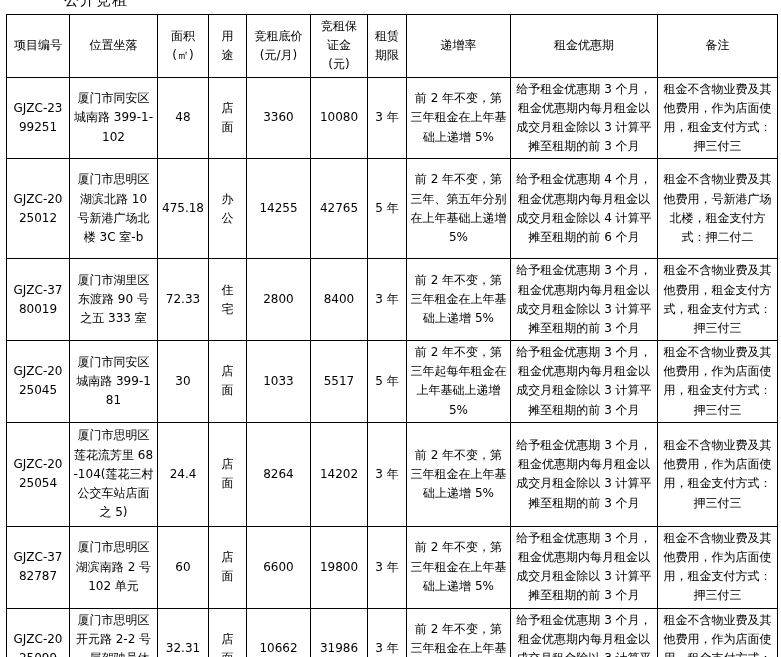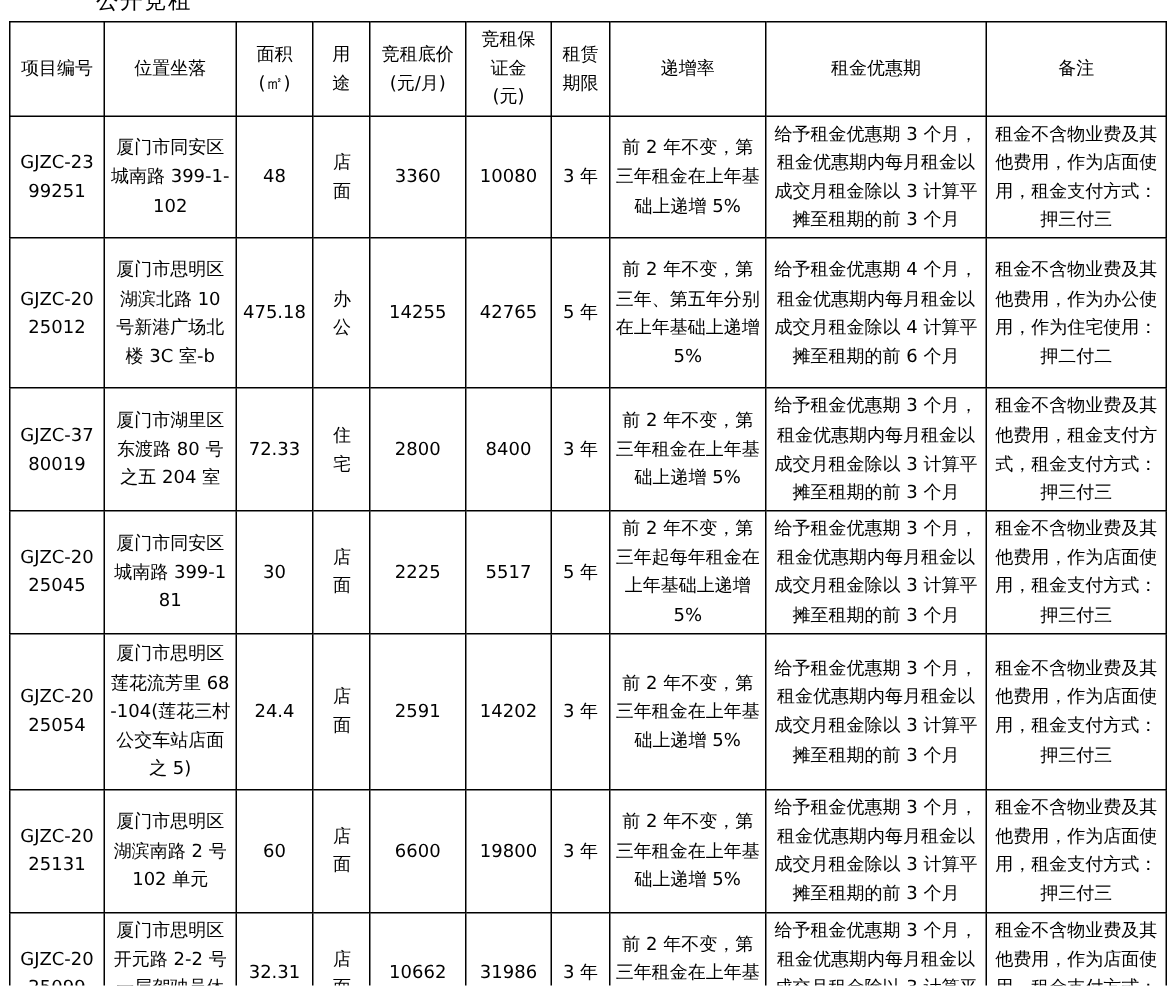--- a/index.html
+++ b/index.html
@@ -47,21 +47,21 @@
   col.c2 { width: 88px; }
   col.c3 { width: 51px; }
   col.c4 { width: 38px; }
   col.c5 { width: 64px; }
   col.c6 { width: 57px; }
   col.c7 { width: 39px; }
   col.c8 { width: 104px; }
   col.c9 { width: 147px; }
   col.c10 { width: 120px; }
   
-  .lease-table td:nth-child(4) { padding: 20px 12px; text-align: right; }
+  .lease-table td:nth-child(4) { padding: 20px 12px; }
   
   .lease-table thead tr { height: 52px; }
   .lease-table tbody tr:nth-child(1) { height: 77px; }
   .lease-table tbody tr:nth-child(2) { height: 100px; }
   .lease-table tbody tr:nth-child(3) { height: 75px; }
   .lease-table tbody tr:nth-child(4) { height: 76px; }
   .lease-table tbody tr:nth-child(5) { height: 104px; }
   .lease-table tbody tr:nth-child(6) { height: 78px; }
   .lease-table tbody tr:nth-child(7) { height: 79px; }
 </style>
@@ -119,60 +119,60 @@
       <tr>
         <td>GJZC-2025012</td>
         <td>厦门市思明区湖滨北路 10 号新港广场北楼 3C 室-b</td>
         <td>475.18</td>
         <td>办公</td>
         <td>14255</td>
         <td>42765</td>
         <td>5 年</td>
         <td>前 2 年不变，第三年、第五年分别在上年基础上递增 5%</td>
         <td>给予租金优惠期 4 个月，租金优惠期内每月租金以成交月租金除以 4 计算平摊至租期的前 6 个月</td>
-        <td>租金不含物业费及其他费用，作为办公使用，作为住宅使用：押二付二</td>
+        <td>租金不含物业费及其他费用，号新港广场北楼，租金支付方式：押二付二</td>
       </tr>
       <tr>
         <td>GJZC-3780019</td>
-        <td>厦门市湖里区东渡路 80 号之五 204 室</td>
+        <td>厦门市湖里区东渡路 90 号之五 333 室</td>
         <td>72.33</td>
         <td>住宅</td>
         <td>2800</td>
         <td>8400</td>
         <td>3 年</td>
         <td>前 2 年不变，第三年租金在上年基础上递增 5%</td>
         <td>给予租金优惠期 3 个月，租金优惠期内每月租金以成交月租金除以 3 计算平摊至租期的前 3 个月</td>
         <td>租金不含物业费及其他费用，租金支付方式，租金支付方式：押三付三</td>
       </tr>
       <tr>
         <td>GJZC-2025045</td>
         <td>厦门市同安区城南路 399-181</td>
         <td>30</td>
         <td>店面</td>
-        <td>2225</td>
+        <td>1033</td>
         <td>5517</td>
         <td>5 年</td>
         <td>前 2 年不变，第三年起每年租金在上年基础上递增 5%</td>
         <td>给予租金优惠期 3 个月，租金优惠期内每月租金以成交月租金除以 3 计算平摊至租期的前 3 个月</td>
         <td>租金不含物业费及其他费用，作为店面使用，租金支付方式：押三付三</td>
       </tr>
       <tr>
         <td>GJZC-2025054</td>
         <td>厦门市思明区莲花流芳里 68-104(莲花三村公交车站店面之 5)</td>
         <td>24.4</td>
         <td>店面</td>
-        <td>2591</td>
+        <td>8264</td>
         <td>14202</td>
         <td>3 年</td>
         <td>前 2 年不变，第三年租金在上年基础上递增 5%</td>
         <td>给予租金优惠期 3 个月，租金优惠期内每月租金以成交月租金除以 3 计算平摊至租期的前 3 个月</td>
         <td>租金不含物业费及其他费用，作为店面使用，租金支付方式：押三付三</td>
       </tr>
       <tr>
-        <td>GJZC-2025131</td>
+        <td>GJZC-3782787</td>
         <td>厦门市思明区湖滨南路 2 号 102 单元</td>
         <td>60</td>
         <td>店面</td>
         <td>6600</td>
         <td>19800</td>
         <td>3 年</td>
         <td>前 2 年不变，第三年租金在上年基础上递增 5%</td>
         <td>给予租金优惠期 3 个月，租金优惠期内每月租金以成交月租金除以 3 计算平摊至租期的前 3 个月</td>
         <td>租金不含物业费及其他费用，作为店面使用，租金支付方式：押三付三</td>
       </tr>

